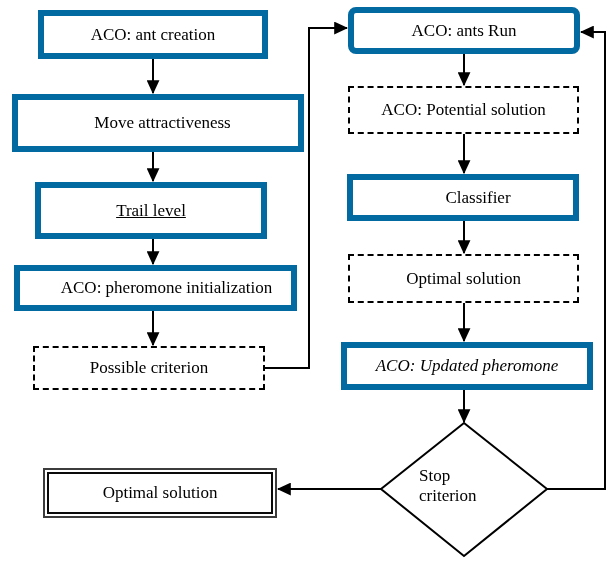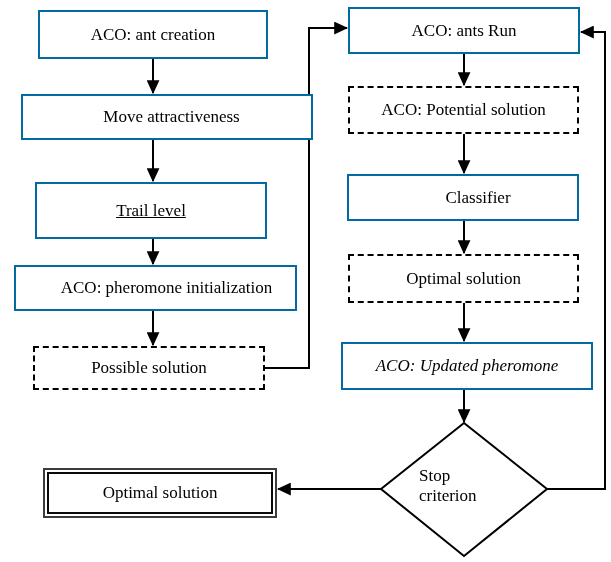--- a/index.html
+++ b/index.html
@@ -20,21 +20,21 @@
     position: absolute;
     left: 0;
     top: 0;
     width: 611px;
     height: 562px;
   }
   .node {
     position: absolute;
     box-sizing: border-box;
     background: #ffffff;
-    border: 2px solid #0369a1;
+    border: 6px solid #0369a1;
     display: flex;
     align-items: center;
     justify-content: center;
     text-align: center;
     font-size: 17px;
     line-height: 1.15;
     white-space: nowrap;
   }
   .node.dashed {
     border: 2px dashed #000000;
@@ -59,25 +59,25 @@
     left: 419px;
     top: 466px;
     width: 90px;
     text-align: left;
     font-size: 17px;
     line-height: 1.2;
     white-space: normal;
   }
   
   .n-ant-creation        { left: 38px;  top: 10px;  width: 230px; height: 49px; }
-  .n-move-attractiveness { left: 21px;   top: 94px;  width: 292px; height: 46px; padding-left: 9px; }
+  .n-move-attractiveness { left: 12px;   top: 94px;  width: 292px; height: 58px; padding-left: 9px; }
   .n-trail-level         { left: 35px;  top: 182px; width: 232px; height: 57px; text-decoration: underline; }
   .n-pheromone-init      { left: 14px;  top: 265px; width: 283px; height: 46px; padding-left: 22px; }
   .n-possible-solution   { left: 33px;  top: 346px; width: 232px; height: 44px; }
-  .n-ants-run            { left: 348px; top: 7px;   width: 232px; height: 47px; }
+  .n-ants-run            { left: 348px; top: 7px;   width: 232px; height: 47px; border-radius: 8px; }
   .n-potential-solution  { left: 348px; top: 86px;  width: 231px; height: 48px; }
   .n-classifier          { left: 347px; top: 174px; width: 232px; height: 47px; padding-left: 30px; }
   .n-optimal-candidate   { left: 348px; top: 254px; width: 231px; height: 49px; }
   .n-updated-pheromone   { left: 341px; top: 342px; width: 252px; height: 48px; font-style: italic; }
   .n-optimal-final       { left: 43px;  top: 468px; width: 234px; height: 50px; }
 </style>
 </head>
 <body>
 
 <div class="canvas">
@@ -119,21 +119,21 @@
 
   <div class="node n-trail-level">
     <span>Trail level</span>
   </div>
 
   <div class="node n-pheromone-init">
     <span>ACO: pheromone initialization</span>
   </div>
 
   <div class="node dashed n-possible-solution">
-    <span>Possible solution</span>
+    <span>Possible criterion</span>
   </div>
 
   <div class="node n-ants-run">
     <span>ACO: ants Run</span>
   </div>
 
   <div class="node dashed n-potential-solution">
     <span>ACO: Potential solution</span>
   </div>
 

